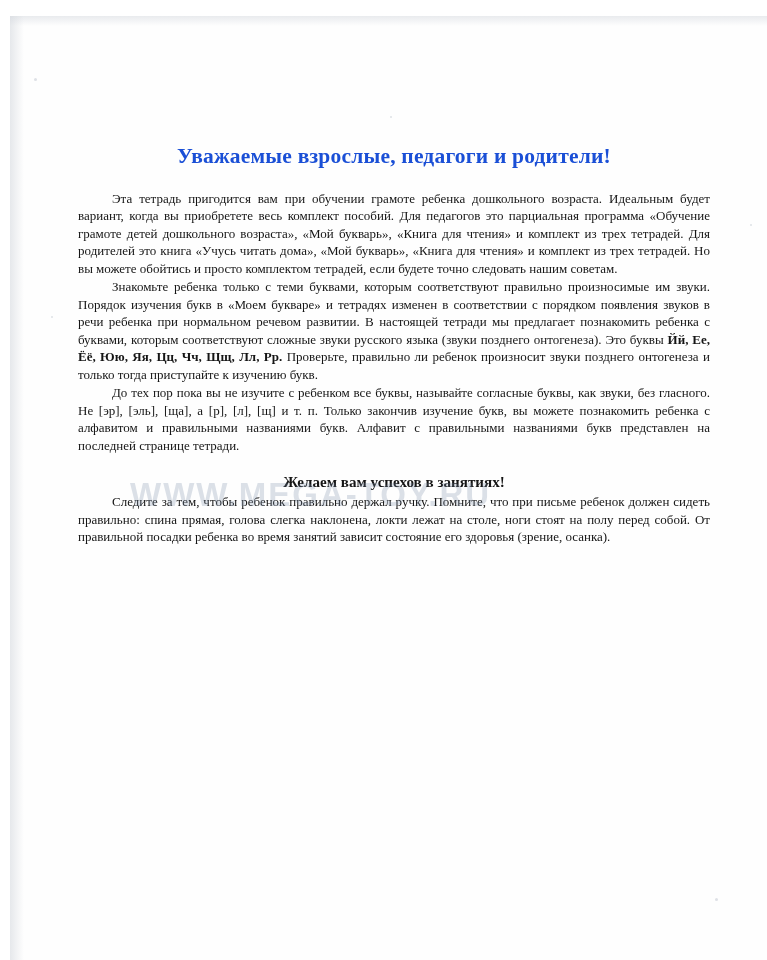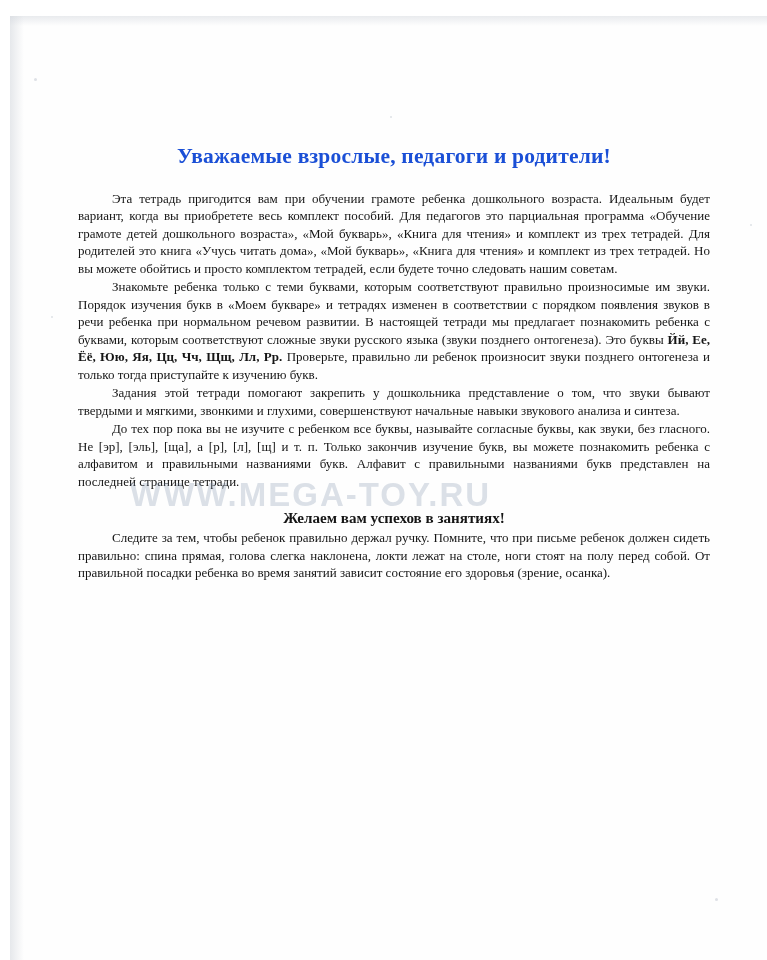--- a/index.html
+++ b/index.html
@@ -131,21 +131,20 @@
   <div class="speck" style="left:380px; top:100px; width:2px; height:2px;"></div>
 
   <div class="content">
 
     <h1 class="doc-title">Уважаемые взрослые, педагоги и родители!</h1>
 
     <p class="para">Эта тетрадь пригодится вам при обучении грамоте ребенка дошкольного возраста. Идеальным будет вариант, когда вы приобретете весь комплект пособий. Для педагогов это парциальная программа «Обучение грамоте детей дошкольного возраста», «Мой букварь», «Книга для чтения» и комплект из трех тетрадей. Для родителей это книга «Учусь читать дома», «Мой букварь», «Книга для чтения» и комплект из трех тетрадей. Но вы можете обойтись и просто комплектом тетрадей, если будете точно следовать нашим советам.</p>
 
     <p class="para"><span>Знакомьте ребенка только с теми буквами, которым соответствуют правильно произносимые им звуки. Порядок изучения букв в «Моем букваре» и тетрадях изменен в соответствии с порядком появления звуков в речи ребенка при нормальном речевом развитии. В настоящей тетради мы предлагает познакомить ребенка с буквами, которым соответствуют сложные звуки русского языка (звуки позднего онтогенеза). Это буквы <b>Йй, Ее, Ёё, Юю, Яя, Цц, Чч, Щщ, Лл, Рр.</b> Проверьте, правильно ли ребенок произносит звуки позднего онтогенеза и только тогда приступайте к изучению букв.</span></p>
 
-    <p class="para">Задания этой тетради помогают закрепить у дошкольника представление о том, что звуки бывают твердыми и мягкими, звонкими и глухими, совершенствуют начальные навыки звукового анализа и синтеза.</p>
 
 
     <p class="para">До тех пор пока вы не изучите с ребенком все буквы, называйте согласные буквы, как звуки, без гласного. Не [эр], [эль], [ща], а [р], [л], [щ] и т. п. Только закончив изучение букв, вы можете познакомить ребенка с алфавитом и правильными названиями букв. Алфавит с правильными названиями букв представлен на последней странице тетради.</p>
 
 
     <p class="para closing">Желаем вам успехов в занятиях!</p>
 
     <p class="para">Следите за тем, чтобы ребенок правильно держал ручку. Помните, что при письме ребенок должен сидеть правильно: спина прямая, голова слегка наклонена, локти лежат на столе, ноги стоят на полу перед собой. От правильной посадки ребенка во время занятий зависит состояние его здоровья (зрение, осанка).</p>
 
   </div>

